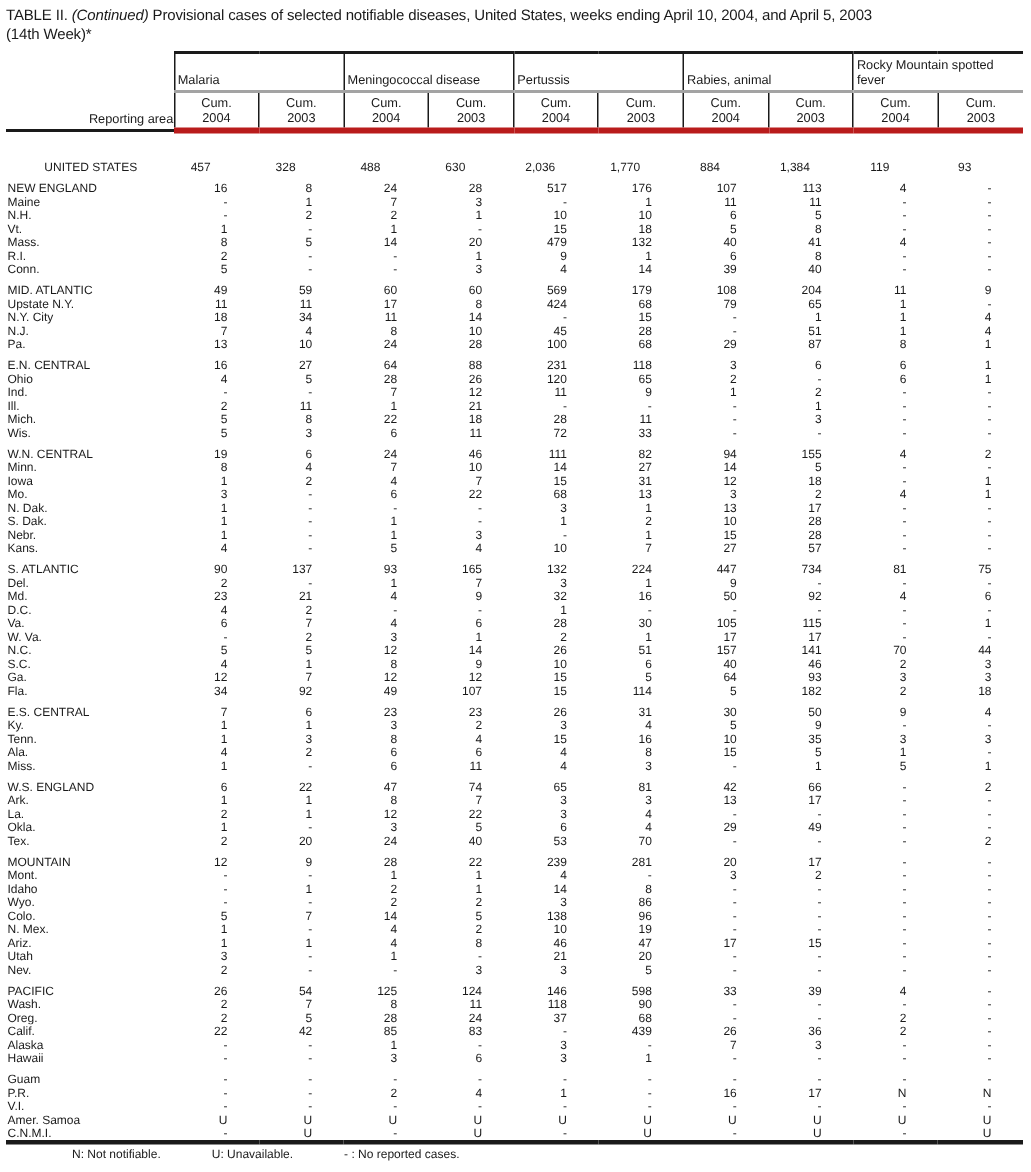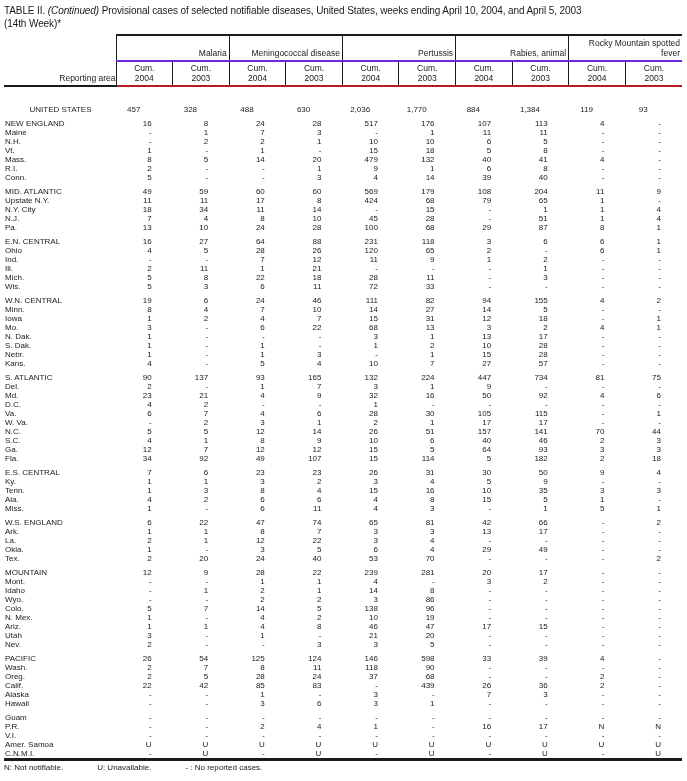--- a/index.html
+++ b/index.html
@@ -27,48 +27,48 @@
   thead th { font-weight: normal; font-size: 8px; }
   th.area-hdr {
     text-align: right; vertical-align: bottom;
     border-bottom: 2px solid #1a1a1a;
     padding: 0 0 2px 1px;
     font-size: 8.5px;
   }
   th.group {
     border-top: 2px solid #1a1a1a;
     border-left: 1px solid #1a1a1a;
-    border-bottom: 2px solid #6d28d9;
-    text-align: right; vertical-align: bottom;
+    border-bottom: 2px solid #a3a3a3;
+    text-align: left; vertical-align: bottom;
     padding: 2px 2px 2px 2px;
     height: 26px;
     line-height: 9.5px;
     font-size: 8.5px;
   }
   th.cum {
     border-left: 1px solid #1a1a1a;
-    border-bottom: 2px solid #b91c1c;
+    border-bottom: 4px solid #b91c1c;
     text-align: center; vertical-align: middle;
     padding: 2px 0 2px 0;
     line-height: 9.5px;
     font-size: 8.5px;
   }
   tbody td {
     font-size: 8px;
     line-height: 9px;
     height: 9px;
     padding: 0;
     white-space: nowrap;
     overflow: hidden;
   }
   td.area { text-align: left; padding-left: 1px; }
   td.num  { text-align: right; padding-right: 21px; }
   tr.gap td { padding-top: 5px; height: 14px; }
   tr.first-row td { padding-top: 18px; height: 11px; text-align: center; }
-  .footnotes { margin-top: 2px; font-size: 8px; line-height: 10.5px; }
+  .footnotes { margin-top: 2px; font-size: 8px; line-height: 10.5px; margin-left: 44px; }
   .legend-item { display: inline-block; margin-right: 34px; }
   .legend-item:last-child { margin-right: 0; }
 </style>
 </head>
 <body>
 
 <div class="title"><span>TABLE II.</span> <span class="cont">(Continued)</span> <span>Provisional cases of selected notifiable diseases, United States, weeks ending April 10, 2004, and April 5, 2003</span><br><span>(14th Week)*</span></div>
 
 <table>
   <colgroup>

